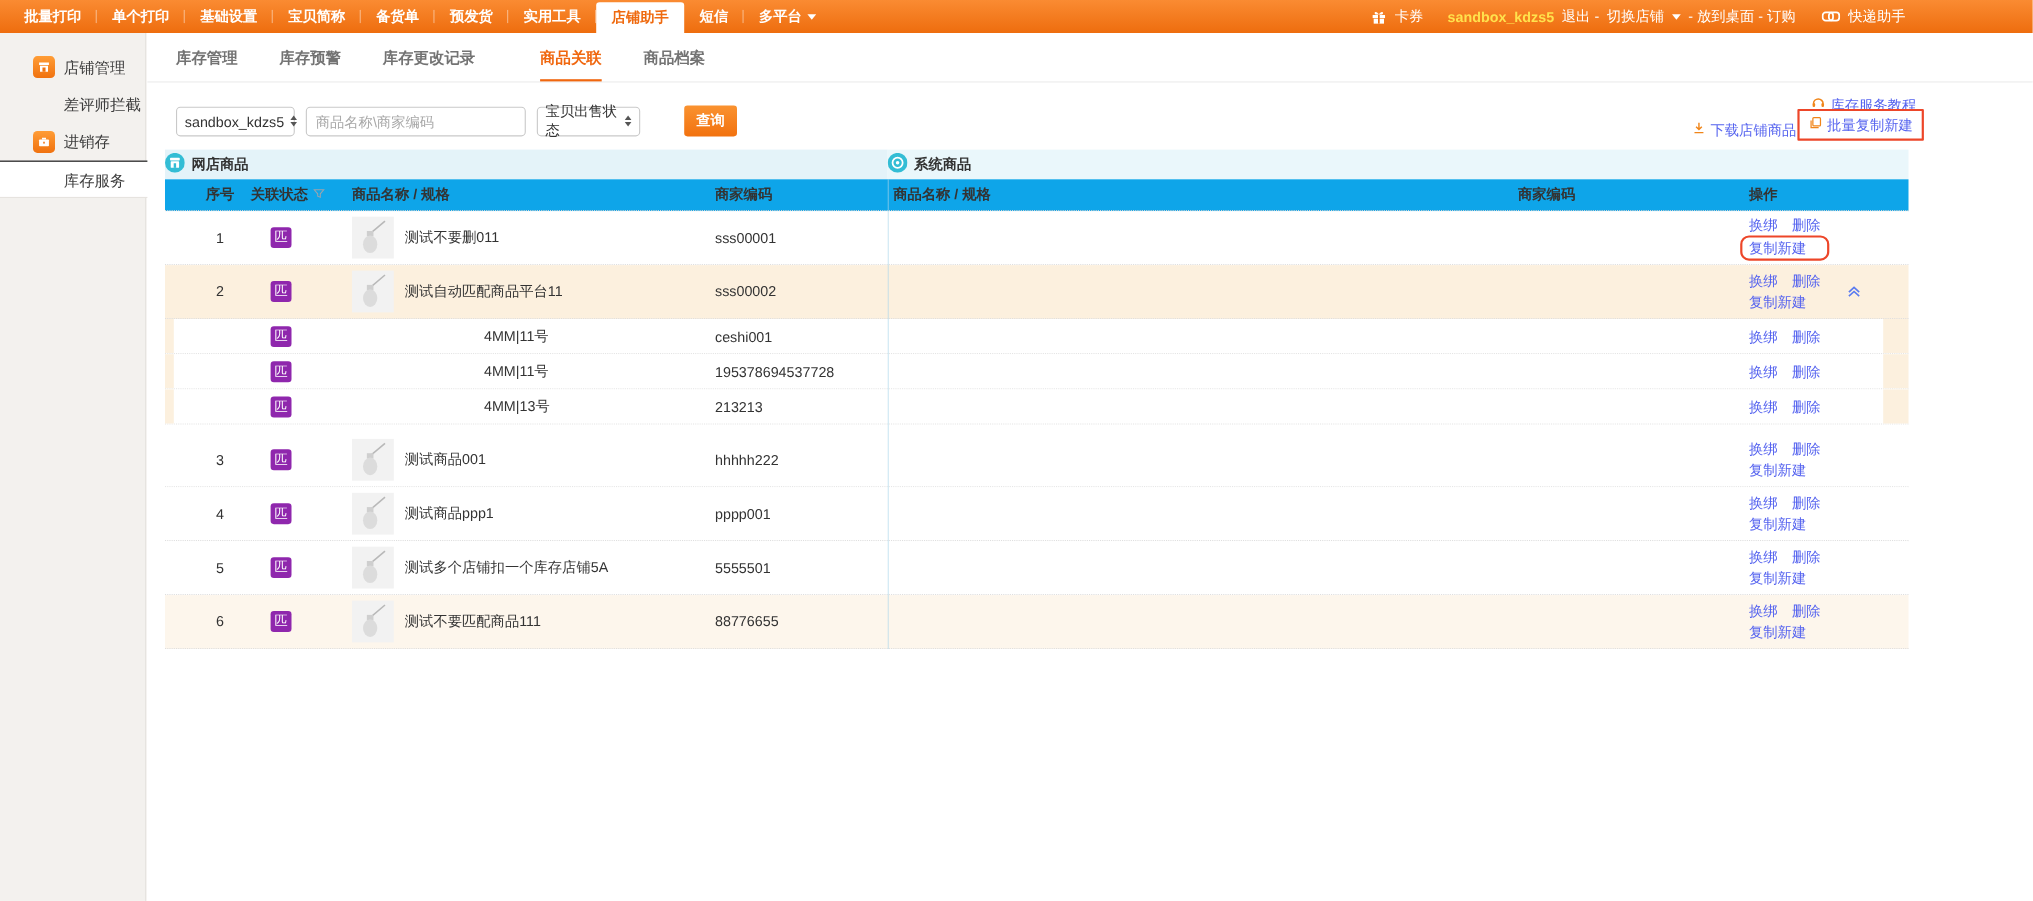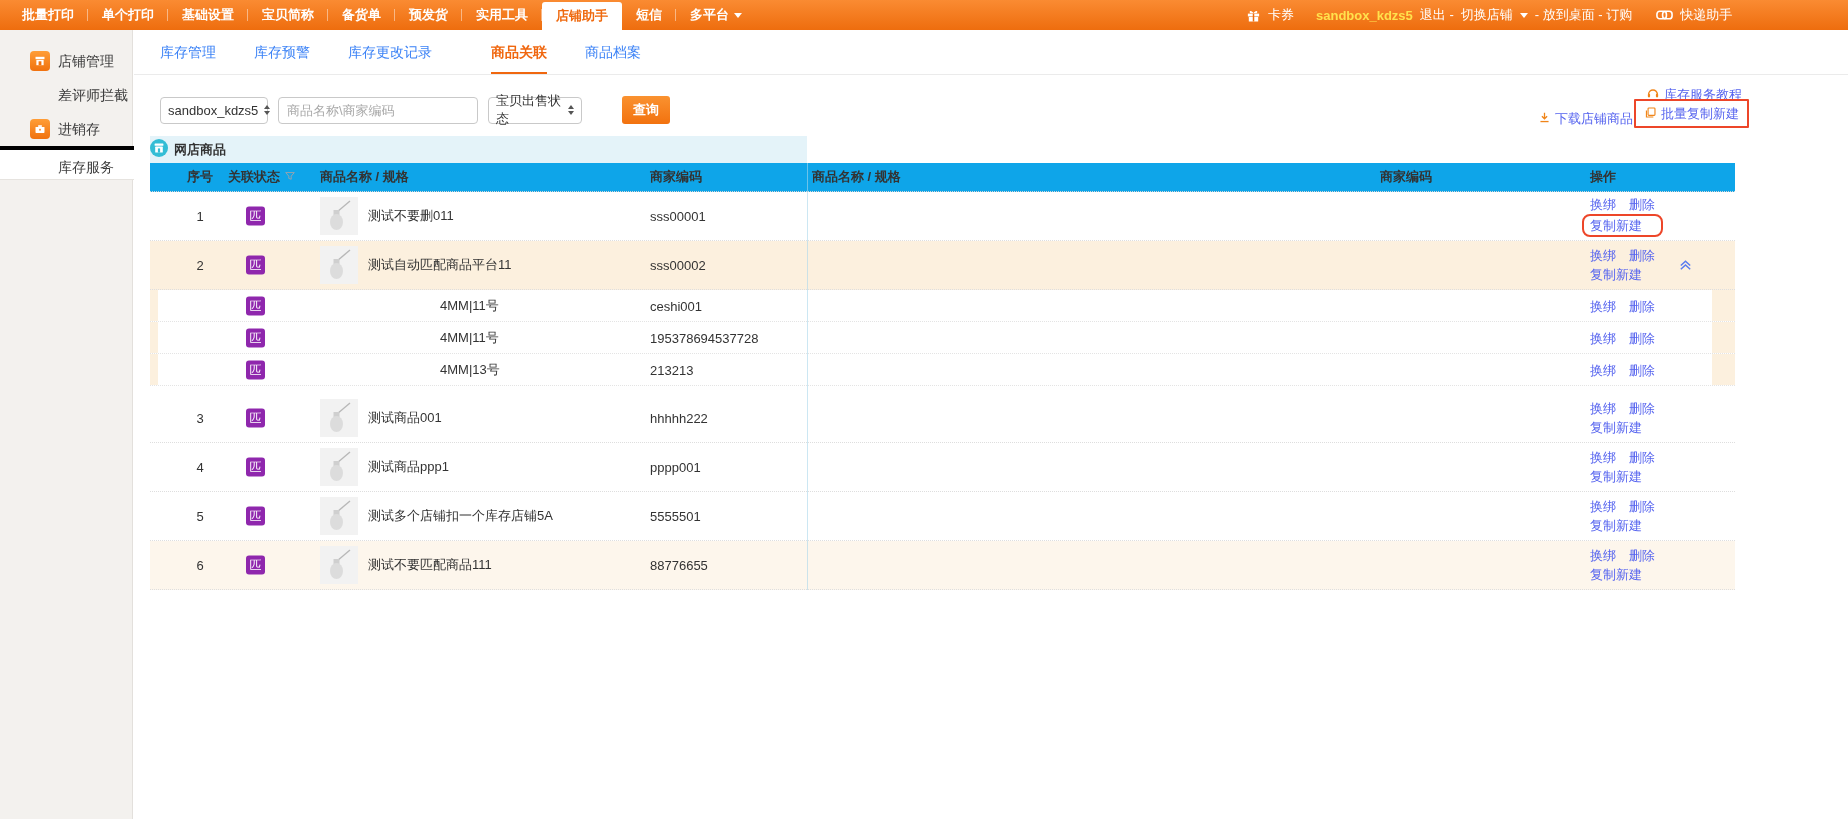--- a/index.html
+++ b/index.html
@@ -13,25 +13,25 @@
   .tmi.active{background:#fff;color:#ef6a0f;border-radius:3px 3px 0 0;height:28px;line-height:28px;margin-top:2px;}
   .caret-down{width:0;height:0;border-left:4px solid transparent;border-right:4px solid transparent;border-top:5px solid #fff;display:inline-block;}
   .tb-right{position:absolute;left:1246px;top:0;height:30px;display:flex;align-items:center;gap:7px;white-space:nowrap;font-size:13px;color:#fff;}
   .tb-user{color:#ffe24d;font-weight:bold;}
   .tb-right .icon{display:inline-flex;align-items:center;}
   
   .sidebar{position:absolute;left:0;top:30px;width:133px;height:789px;background:#f3f1ee;border-right:1px solid #e3e0dc;box-sizing:border-box;z-index:10;}
   .side-item{position:relative;height:34px;line-height:34px;padding-left:58px;font-size:14px;color:#3c3c3c;cursor:pointer;white-space:nowrap;}
   .side-item:first-child{margin-top:14px;}
   .side-item .side-icon{position:absolute;left:30px;top:7px;width:20px;height:20px;border-radius:4px;background:linear-gradient(#ff9d36,#f0720f);display:flex;align-items:center;justify-content:center;}
-  .side-item.selected{background:#fff;border-top:4px solid #000000;border-bottom:1px solid #e6e3df;width:134px;box-sizing:border-box;}
+  .side-item.selected{background:#fff;border-top:1px solid #000000;border-bottom:1px solid #e6e3df;width:134px;box-sizing:border-box;}
   
   .main{position:absolute;left:134px;top:30px;width:1714px;height:789px;background:#fff;}
   .tabs{display:flex;padding:14px 0 0 26px;border-bottom:1px solid #ebebeb;}
-  .tab{font-size:14px;color:#3b82f6;margin-right:38px;padding-bottom:10px;cursor:pointer;white-space:nowrap;}
+  .tab{font-size:14px;color:#737373;margin-right:38px;padding-bottom:10px;cursor:pointer;white-space:nowrap;font-weight:bold;}
   .tab.active{color:#f0670f;border-bottom:2px solid #f0670f;font-weight:bold;margin-left:21px;}
   .filters{position:absolute;top:66px;left:26px;display:flex;align-items:center;gap:10px;}
   .selbox{height:27px;box-sizing:border-box;border:1px solid #c9c9c9;border-radius:4px;background:#fff;display:flex;align-items:center;justify-content:space-between;padding:0 7px;font-size:13px;color:#333;cursor:pointer;}
   .selbox.shop{width:108px;}
   .selbox.status{width:94px;}
   .spin{display:inline-flex;flex-direction:column;gap:2px;margin-left:6px;}
   .spin i{width:0;height:0;border-left:3.5px solid transparent;border-right:3.5px solid transparent;display:block;}
   .spin .up{border-bottom:4px solid #555;}
   .spin .dn{border-top:4px solid #555;}
   .search-inp{height:27px;box-sizing:border-box;width:200px;border:1px solid #c9c9c9;border-radius:4px;padding:0 8px;font-size:13px;color:#333;font-family:inherit;}
@@ -223,20 +223,30 @@
         <span>
           <svg viewBox="0 0 18 18" width="18" height="18">
               <circle cx="9" cy="9" r="9" fill="#33bdd5"></circle>
               <rect x="4.6" y="4.4" width="8.8" height="2.4" rx="0.6" fill="#fff"></rect>
               <rect x="5.2" y="7.6" width="7.6" height="6" rx="0.6" fill="#fff"></rect>
               <rect x="7.9" y="9.4" width="2.2" height="4.2" fill="#33bdd5"></rect>
             </svg>
         </span>
         <span>网店商品</span>
       </div>
+      <div class="gh gh-right">
+        <span>
+          <svg viewBox="0 0 18 18" width="18" height="18">
+              <circle cx="9" cy="9" r="9" fill="#33bdd5"></circle>
+              <circle cx="9" cy="9" r="4.6" fill="none" stroke="#fff" stroke-width="1.6"></circle>
+              <circle cx="9" cy="9" r="1.6" fill="#fff"></circle>
+            </svg>
+        </span>
+        <span>系统商品</span>
+      </div>
     </div>
     <div class="tmain">
       <div class="thead">
         <div class="hc" style="left:30px;width:40px;justify-content:center">序号</div>
         <div class="hc" style="left:78px">
           <span>关联状态</span>
           <span>
             <svg viewBox="0 0 14 14" width="12" height="12">
                 <path d="M2 3h10L8.4 7.2v3.6l-2.8-1V7.2z" fill="none" stroke="#9aa4ad" stroke-width="1.1"></path>
               </svg>

